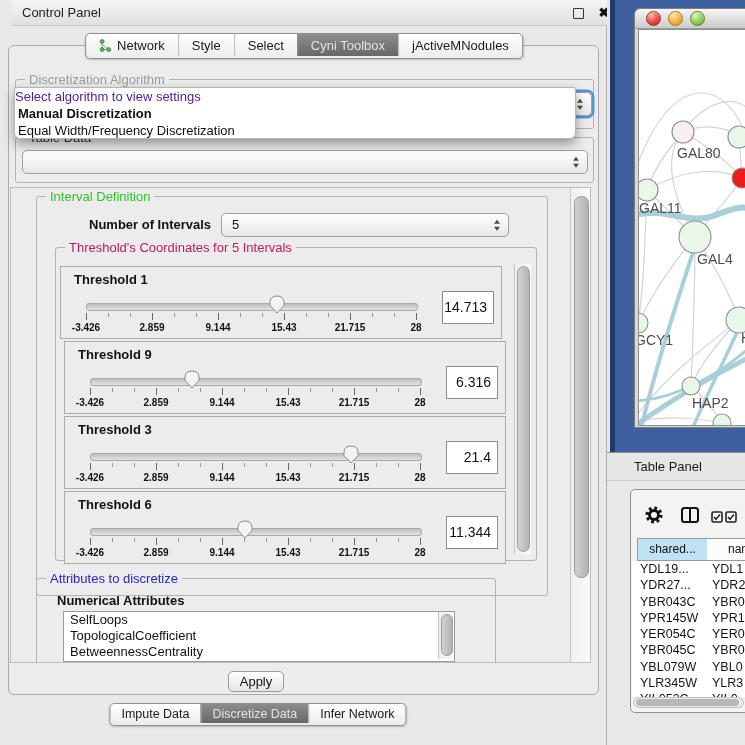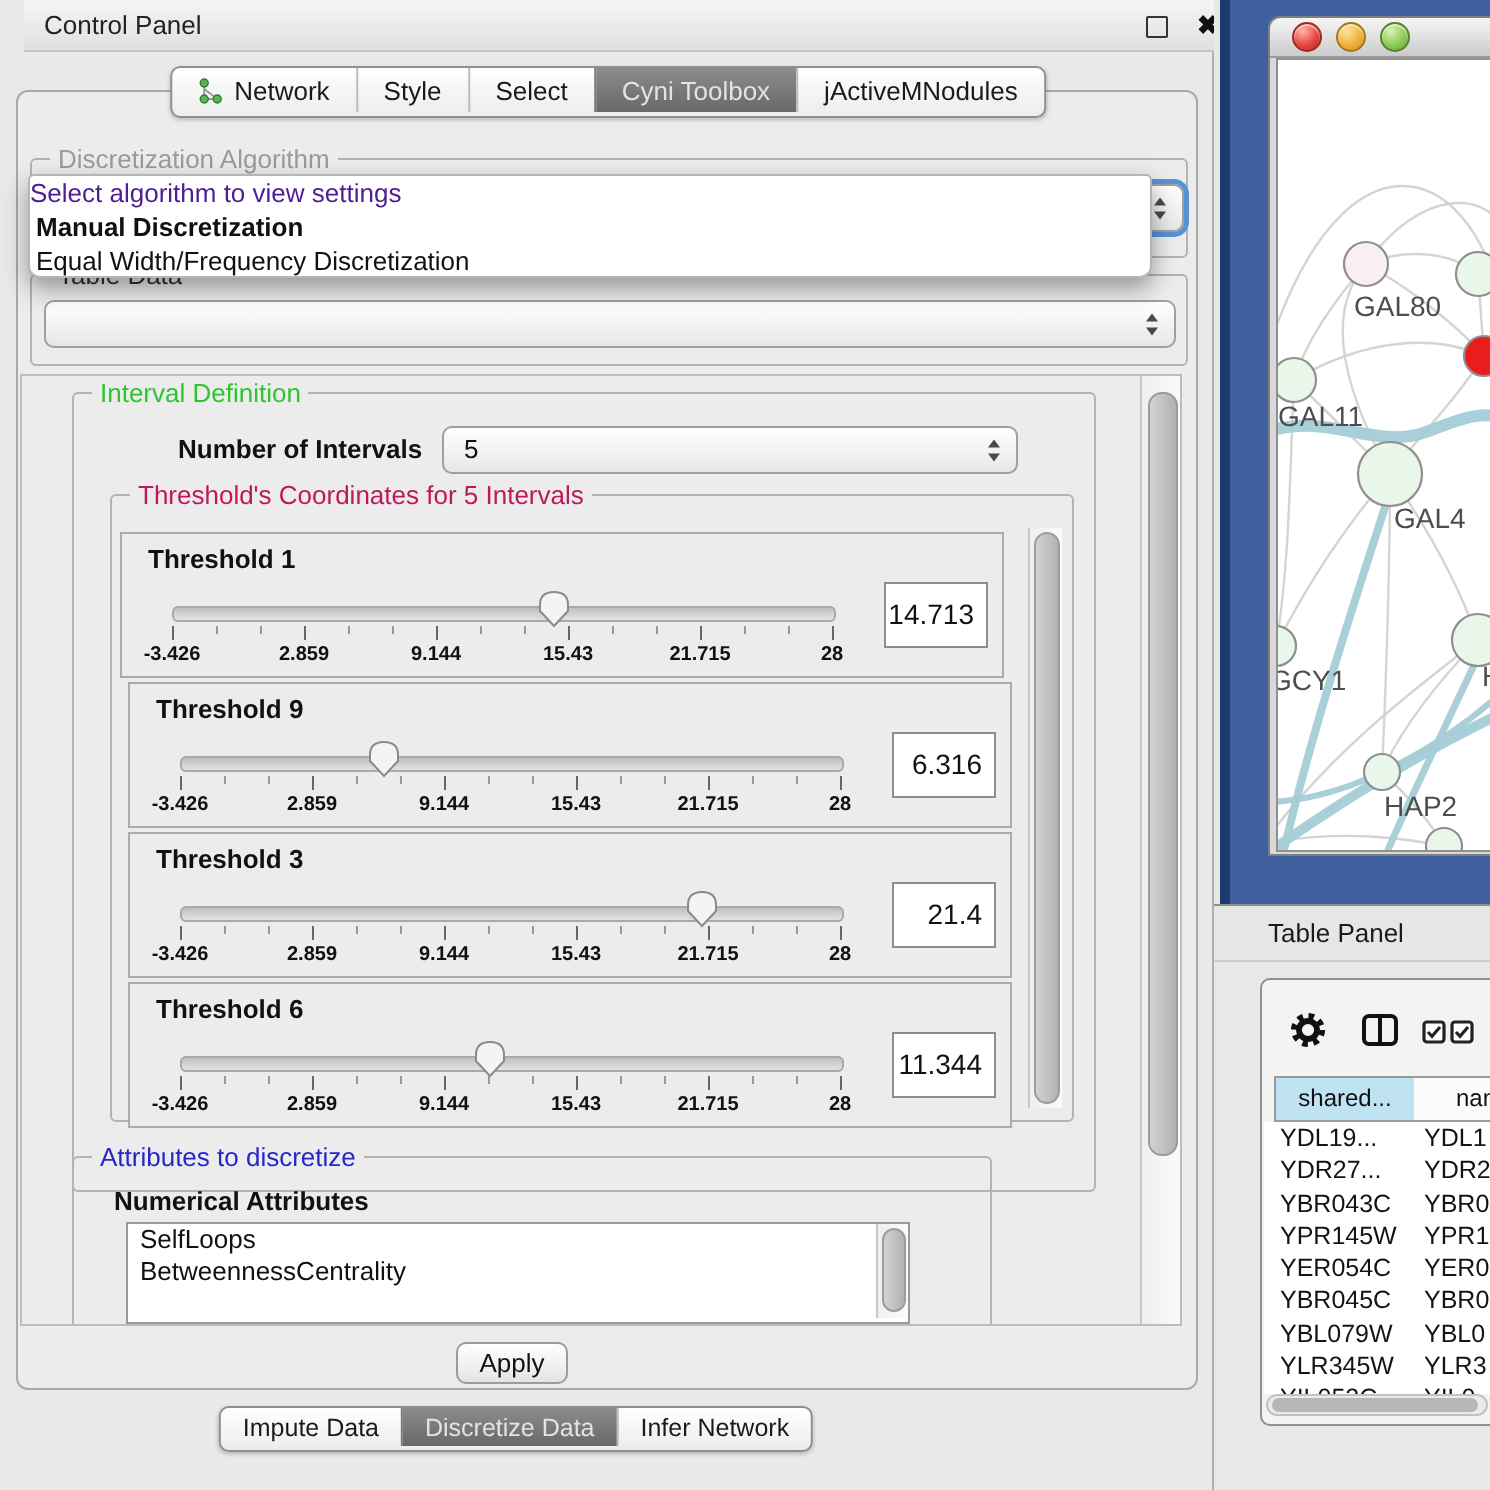--- a/index.html
+++ b/index.html
@@ -295,20 +295,21 @@
           </div>
         </div>
       </div>
 
       <div class="groupbox" style="left:25px;top:390px;width:460px;height:100px">
         <span class="grouplab" style="color:#2626cd">Attributes to discretize</span>
         <div class="abs" style="left:20px;top:14px;font-size:13px;font-weight:bold;color:#111">Numerical Attributes</div>
         <div id="attr-list">
           <div id="attr-items">
               <div class="attr-item">SelfLoops</div>
+              <div class="attr-item">TopologicalCoefficient</div>
               <div class="attr-item">BetweennessCentrality</div>
             </div>
           <div class="vscroll-track" style="left:374px;top:0;width:15px;height:47px">
             <div class="vscroll-thumb" style="left:2px;top:2px;width:10px;height:40px"></div>
           </div>
         </div>
       </div>
 
       <div class="vscroll-track" style="left:559px;top:0;width:20px;height:474px">
         <div class="vscroll-thumb" style="left:3px;top:8px;width:13px;height:380px"></div>

